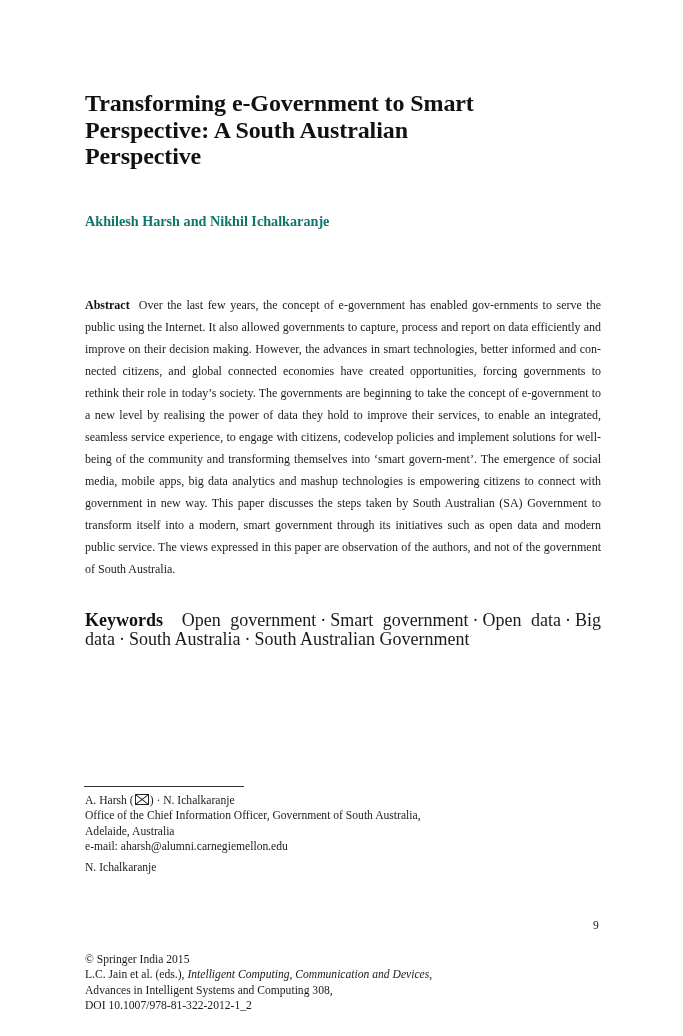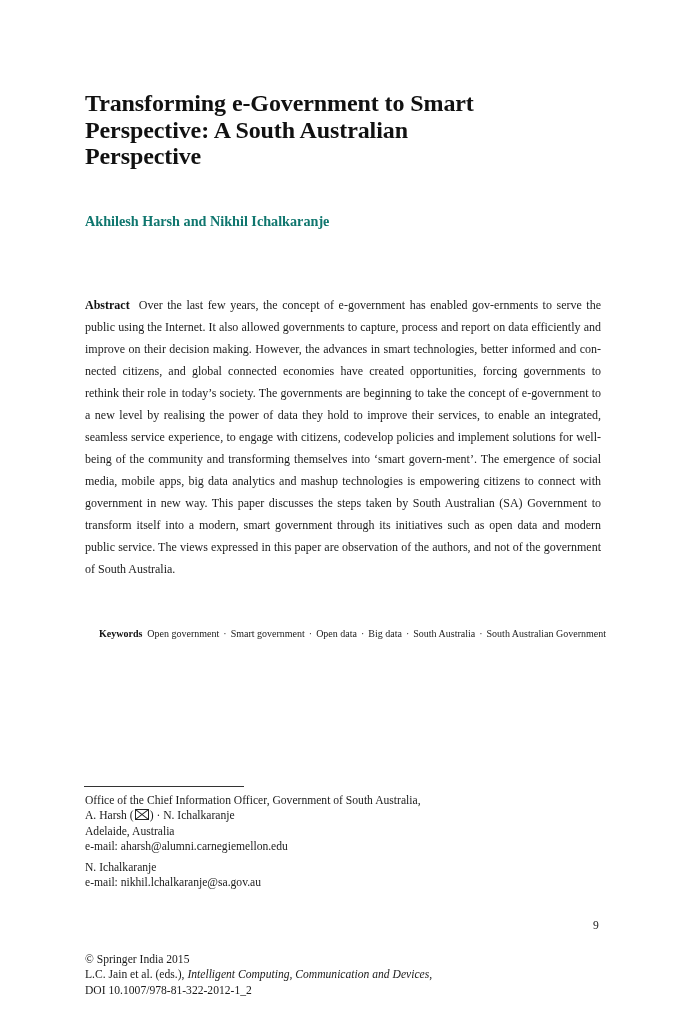--- a/index.html
+++ b/index.html
@@ -19,21 +19,21 @@
     font-weight: bold; font-size: 14.2px; line-height: 17px; color: #0f766e;
   }
   .abstract {
     position: absolute; left: 85px; top: 294px; width: 516px;
     font-size: 12px; line-height: 22px; text-align: justify;
     hyphens: manual; margin: 0; color: #1a1a1a;
   }
   .abstract .label, .keywords .label { font-weight: bold; color: #111; }
   .keywords {
     position: absolute; left: 85px; top: 611px; width: 516px;
-    font-size: 10px; line-height: 18.55px; text-align: justify; margin: 14px;
+    font-size: 18px; line-height: 18.55px; text-align: justify; margin: 0;
   }
   .kw-sep { padding: 0 4px; }
   .footnote-rule {
     position: absolute; left: 84px; top: 786px; width: 160px; height: 0;
     border-top: 1px solid #333;
   }
   .footnote {
     position: absolute; left: 85px; top: 793px; width: 520px;
     font-size: 11.6px; line-height: 15.4px; color: #1a1a1a;
   }
@@ -72,37 +72,37 @@
   <div class="authors">Akhilesh Harsh and Nikhil Ichalkaranje</div>
 
   <p class="abstract"><span class="label">Abstract</span>&nbsp; <span>Over the last few years, the concept of e-government has enabled gov-</span><span>ernments to serve the public using the Internet. It also allowed governments to</span> <span>capture, process and report on data efficiently and improve on their decision</span> <span>making. However, the advances in smart technologies, better informed and con-</span><span>nected citizens, and global connected economies have created opportunities,</span> <span>forcing governments to rethink their role in today’s society. The governments are</span> <span>beginning to take the concept of e-government to a new level by realising the power</span> <span>of data they hold to improve their services, to enable an integrated, seamless service</span> <span>experience, to engage with citizens, codevelop policies and implement solutions for</span> <span>well-being of the community and transforming themselves into ‘smart govern-</span><span>ment’. The emergence of social media, mobile apps, big data analytics and mashup</span> <span>technologies is empowering citizens to connect with government in new way. This</span> <span>paper discusses the steps taken by South Australian (SA) Government to transform</span> <span>itself into a modern, smart government through its initiatives such as open data and</span> <span>modern public service. The views expressed in this paper are observation of the</span> <span>authors, and not of the government of South Australia.</span></p>
 
   <p class="keywords"><span class="label">Keywords</span>&nbsp; <span>Open government</span><span class="kw-sep">·</span><span>Smart government</span><span class="kw-sep">·</span><span>Open data</span><span class="kw-sep">·</span><span>Big data</span><span class="kw-sep">·</span><span>South Australia</span><span class="kw-sep">·</span><span>South Australian Government</span></p>
 
   <div class="footnote-rule"></div>
 
   <div class="footnote">
     <div class="block">
-      <div>Office of the Chief Information Officer, Government of South Australia,</div>
       <div>
         <span>A. Harsh</span>
         (<span class="envelope"></span>)
         <span>·</span>
         <span>N. Ichalkaranje</span>
       </div>
+      <div>Office of the Chief Information Officer, Government of South Australia,</div>
       <div>Adelaide, Australia</div>
       <div>e-mail: aharsh@alumni.carnegiemellon.edu</div>
     </div>
     <div class="block">
       <div>N. Ichalkaranje</div>
-      <div>e-mail: nikhil.lchalkaranje@sa.gov.au</div>
     </div>
   </div>
 
   <div class="imprint">
     <div>© Springer India 2015</div>
     <div><span>L.C. Jain et al. (eds.),</span> <em>Intelligent Computing, Communication and Devices</em><span>,</span></div>
+    <div>Advances in Intelligent Systems and Computing 308,</div>
     <div>DOI 10.1007/978-81-322-2012-1_2</div>
   </div>
 
   <div class="page-number">9</div>
 
 </div>
 
 </body></html>

